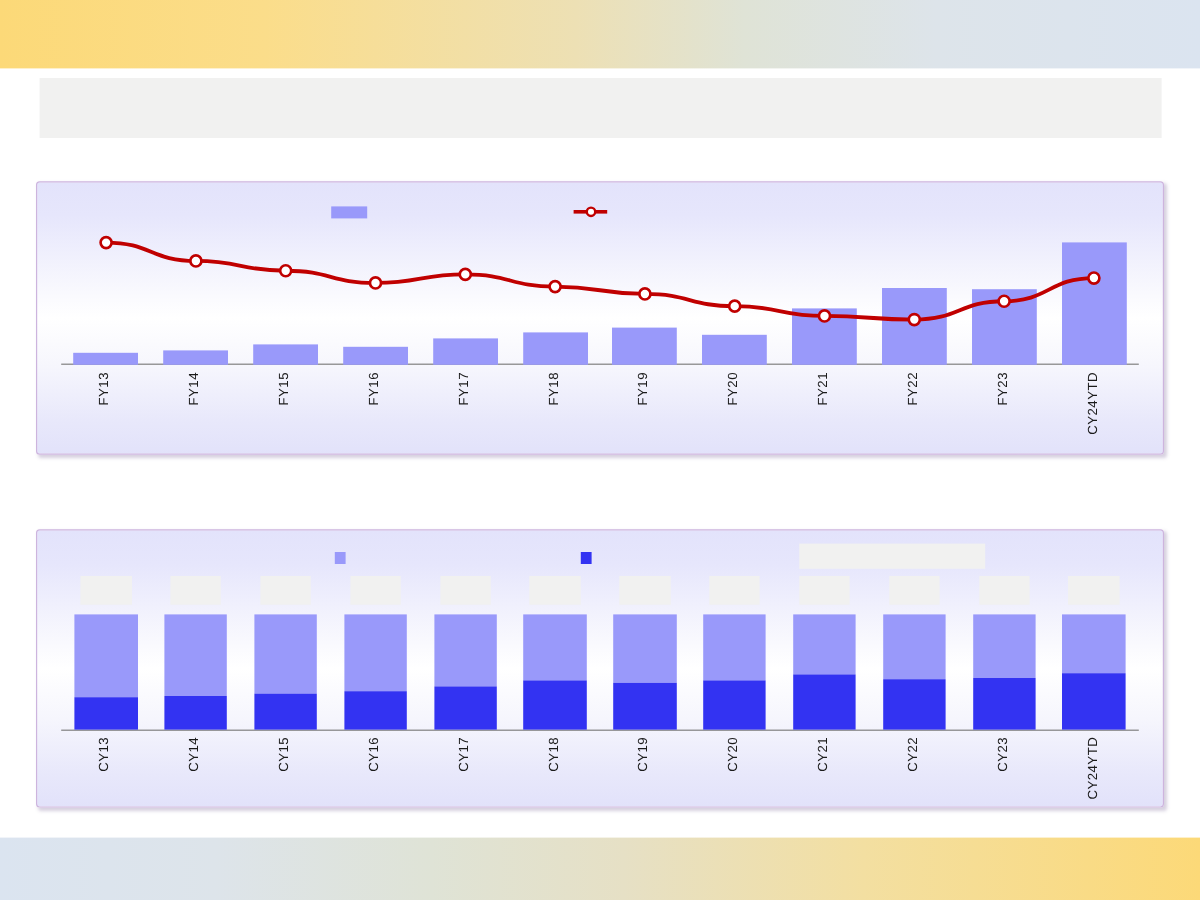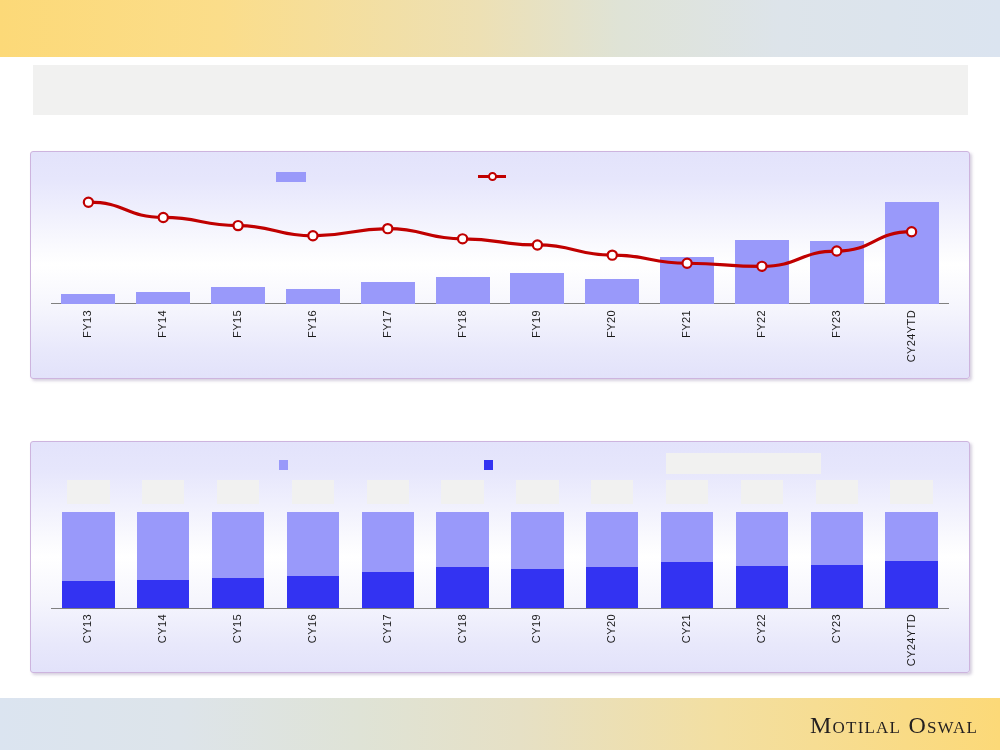--- a/index.html
+++ b/index.html
@@ -205,15 +205,14 @@
         <div class="lbl-box" style="left: 784.558px; width: 42.3833px; height: 24px; top: 37.52px;"></div>
         <div class="seg-light" style="left: 779.558px; width: 52.3833px; top: 69.52px; height: 53.064px; background: rgb(153, 153, 250);"></div>
         <div class="seg-dark" style="left: 779.558px; width: 52.3833px; top: 122.584px; height: 43.416px; background: rgb(51, 51, 242);"></div>
         <div class="lbl-box" style="left: 859.392px; width: 42.3833px; height: 24px; top: 37.52px;"></div>
         <div class="seg-light" style="left: 854.392px; width: 52.3833px; top: 69.52px; height: 49.2048px; background: rgb(153, 153, 250);"></div>
         <div class="seg-dark" style="left: 854.392px; width: 52.3833px; top: 118.725px; height: 47.2752px; background: rgb(51, 51, 242);"></div>
       </div>
   </div>
 
   <div class="banner-bottom"></div>
-  <div class="brand">Motilal Oswal</div>
 
 </div>
 
 </body></html>

